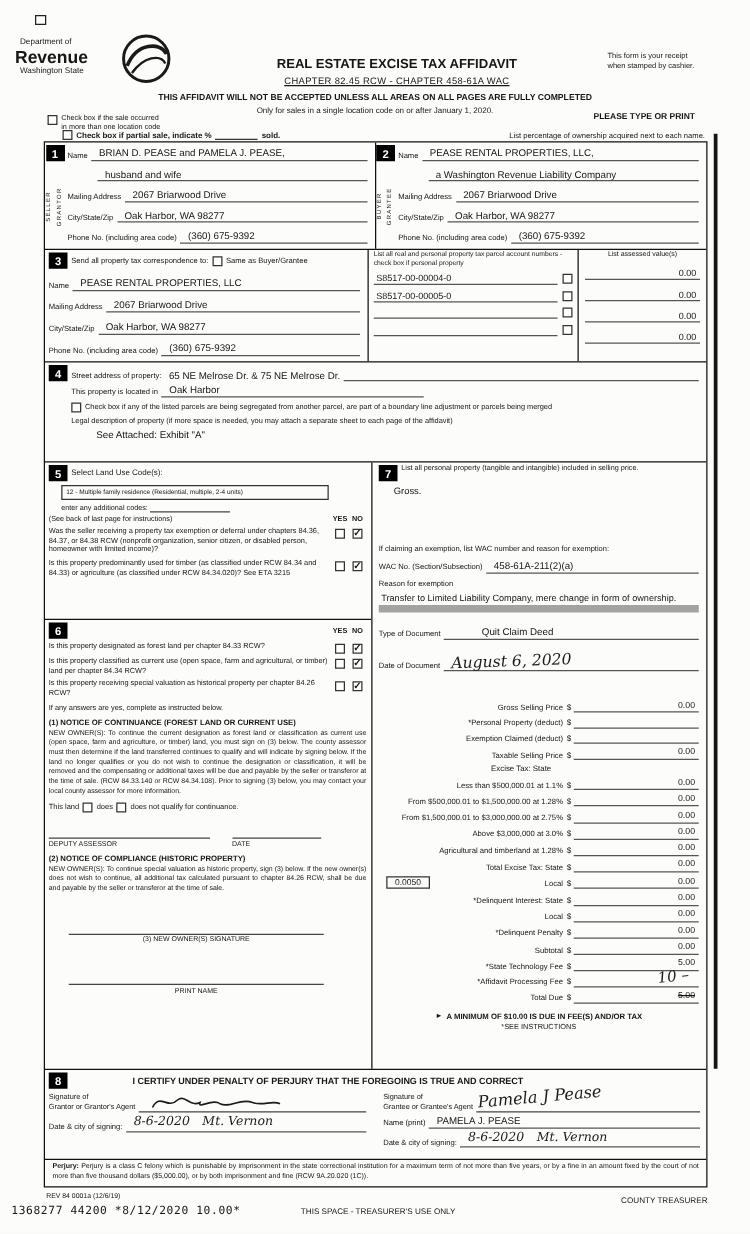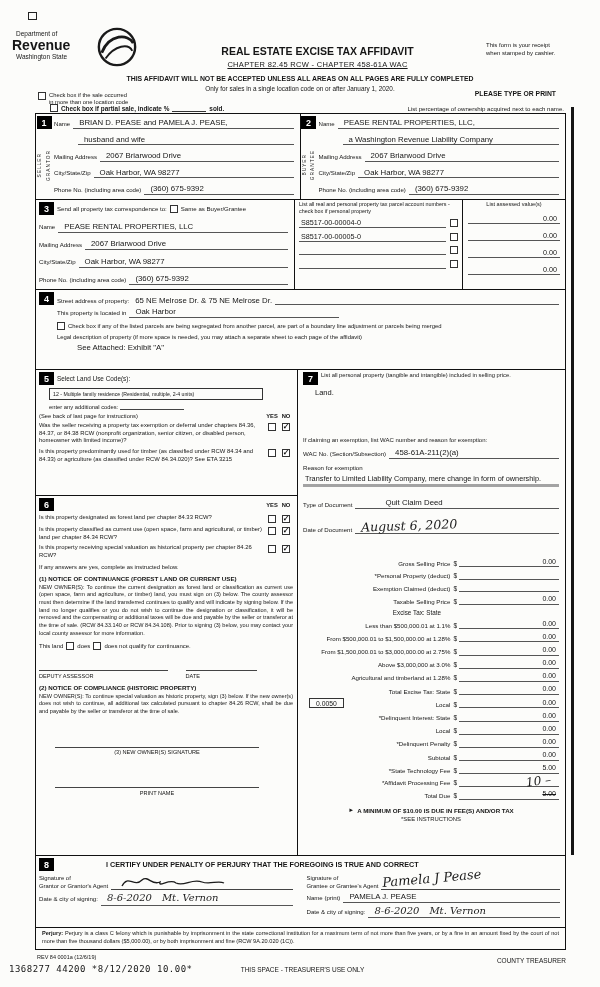--- a/index.html
+++ b/index.html
@@ -36,21 +36,21 @@
   
   .form{position:absolute;top:113px;left:35px;width:531px;border:1.5px solid #111;}
   .sec{border-bottom:1px solid #111;}
   .sec12{display:flex;height:86px;}
   .half{width:50%;display:flex;}
   .half.first{border-right:1px solid #111;}
   .leftcol{width:16px;display:flex;flex-direction:column;align-items:center;padding-top:2px;}
   .sidevert{flex:1;display:flex;align-items:center;gap:1px;margin-top:2px;}
   .sidevert span{writing-mode:vertical-rl;transform:rotate(180deg);font-size:4.8px;letter-spacing:1px;line-height:1.5;}
   .fields{flex:1;display:flex;flex-direction:column;justify-content:space-between;padding:2px 6px 4px 2px;}
-  .frow{display:flex;align-items:center;margin-top:2px;}
+  .frow{display:flex;align-items:flex-end;margin-top:2px;}
   .lbl{font-size:6.1px;white-space:nowrap;padding-right:3px;line-height:1.25;}
   .fillul{flex:1;border-bottom:1px solid #555;font-size:7.8px;line-height:1.2;min-height:9px;
           padding:0 0 .5px 6px;white-space:nowrap;}
   
   .sec3{display:flex;height:90px;}
   .s3left{width:258px;display:flex;flex-direction:column;justify-content:space-between;padding:2px 6px 4px 3px;}
   .s3head{display:flex;align-items:center;gap:3px;font-size:6.1px;}
   .s3mid{width:168px;border-left:1px solid #111;display:flex;flex-direction:column;padding:1px 4px 5px 4px;}
   .s3midhead{font-size:5.4px;line-height:1.25;}
   .prow{display:flex;align-items:flex-end;margin-top:3.5px;}
@@ -96,21 +96,21 @@
   .slbl{font-size:5.6px;margin-top:1.5px;}
   .ownsig{margin:24px 34px 0 16px;text-align:center;}
   .pname{margin:25px 34px 0 16px;text-align:center;}
   
   .s7r1{display:flex;gap:3px;align-items:flex-start;}
   .t58{font-size:5.8px;line-height:1.3;}
   .none{font-size:7.5px;margin:3px 0 0 12px;}
   .exnote{font-size:6px;margin-top:40px;}
   .wacrow{display:flex;align-items:center;margin-top:5px;}
   .reasonlbl{font-size:6.1px;margin-top:5px;}
-  .reasonval{border-bottom:3px solid #a3a3a3;font-size:7.3px;margin-top:3px;padding:0 0 1px 2px;}
+  .reasonval{border-bottom:6px solid #a3a3a3;font-size:7.3px;margin-top:3px;padding:0 0 1px 2px;}
   .docrow{display:flex;align-items:flex-end;margin-top:11px;}
   .hand{font-family:"DejaVu Serif",serif;font-style:italic;color:#1c1c1c;}
   .handdate{font-size:12.5px;transform:rotate(-2deg);display:inline-block;line-height:.9;}
   .money{margin-top:24px;}
   .m7row{display:flex;align-items:flex-end;margin-top:3.4px;}
   .m7label{flex:1;font-size:6.15px;text-align:right;white-space:nowrap;padding-bottom:.5px;}
   .m7dollar{font-size:6.5px;padding:0 2px .5px 3px;}
   .m7val{width:100px;border-bottom:1px solid #555;font-size:7px;text-align:right;padding-right:3px;line-height:1.25;min-height:9px;}
   .excise-head{font-size:6.3px;text-align:right;margin:4px 118px 0 0;}
   .ratebox{border:1px solid #333;font-size:6.8px;padding:.5px 6px;margin-left:6px;}
@@ -441,21 +441,21 @@
             <div class="slbl">PRINT NAME</div>
           </div>
         </div>
       </div>
 
       <div class="rightcolmn">
         <div class="s7r1">
           <div class="numbox">7</div>
           <span class="t58">List all personal property (tangible and intangible) included in selling price.</span>
         </div>
-        <div class="none">Land.</div>
+        <div class="none">Gross.</div>
         <div class="exnote">If claiming an exemption, list WAC number and reason for exemption:</div>
         <div class="wacrow">
           <span class="lbl">WAC No. (Section/Subsection)</span>
           <span class="fillul">458-61A-211(2)(a)</span>
         </div>
         <div class="reasonlbl">Reason for exemption</div>
         <div class="reasonval">Transfer to Limited Liability Company, mere change in form of ownership.</div>
         <div class="docrow">
           <span class="lbl">Type of Document</span>
           <span class="fillul" style="padding-left:30px;">Quit Claim Deed</span>

